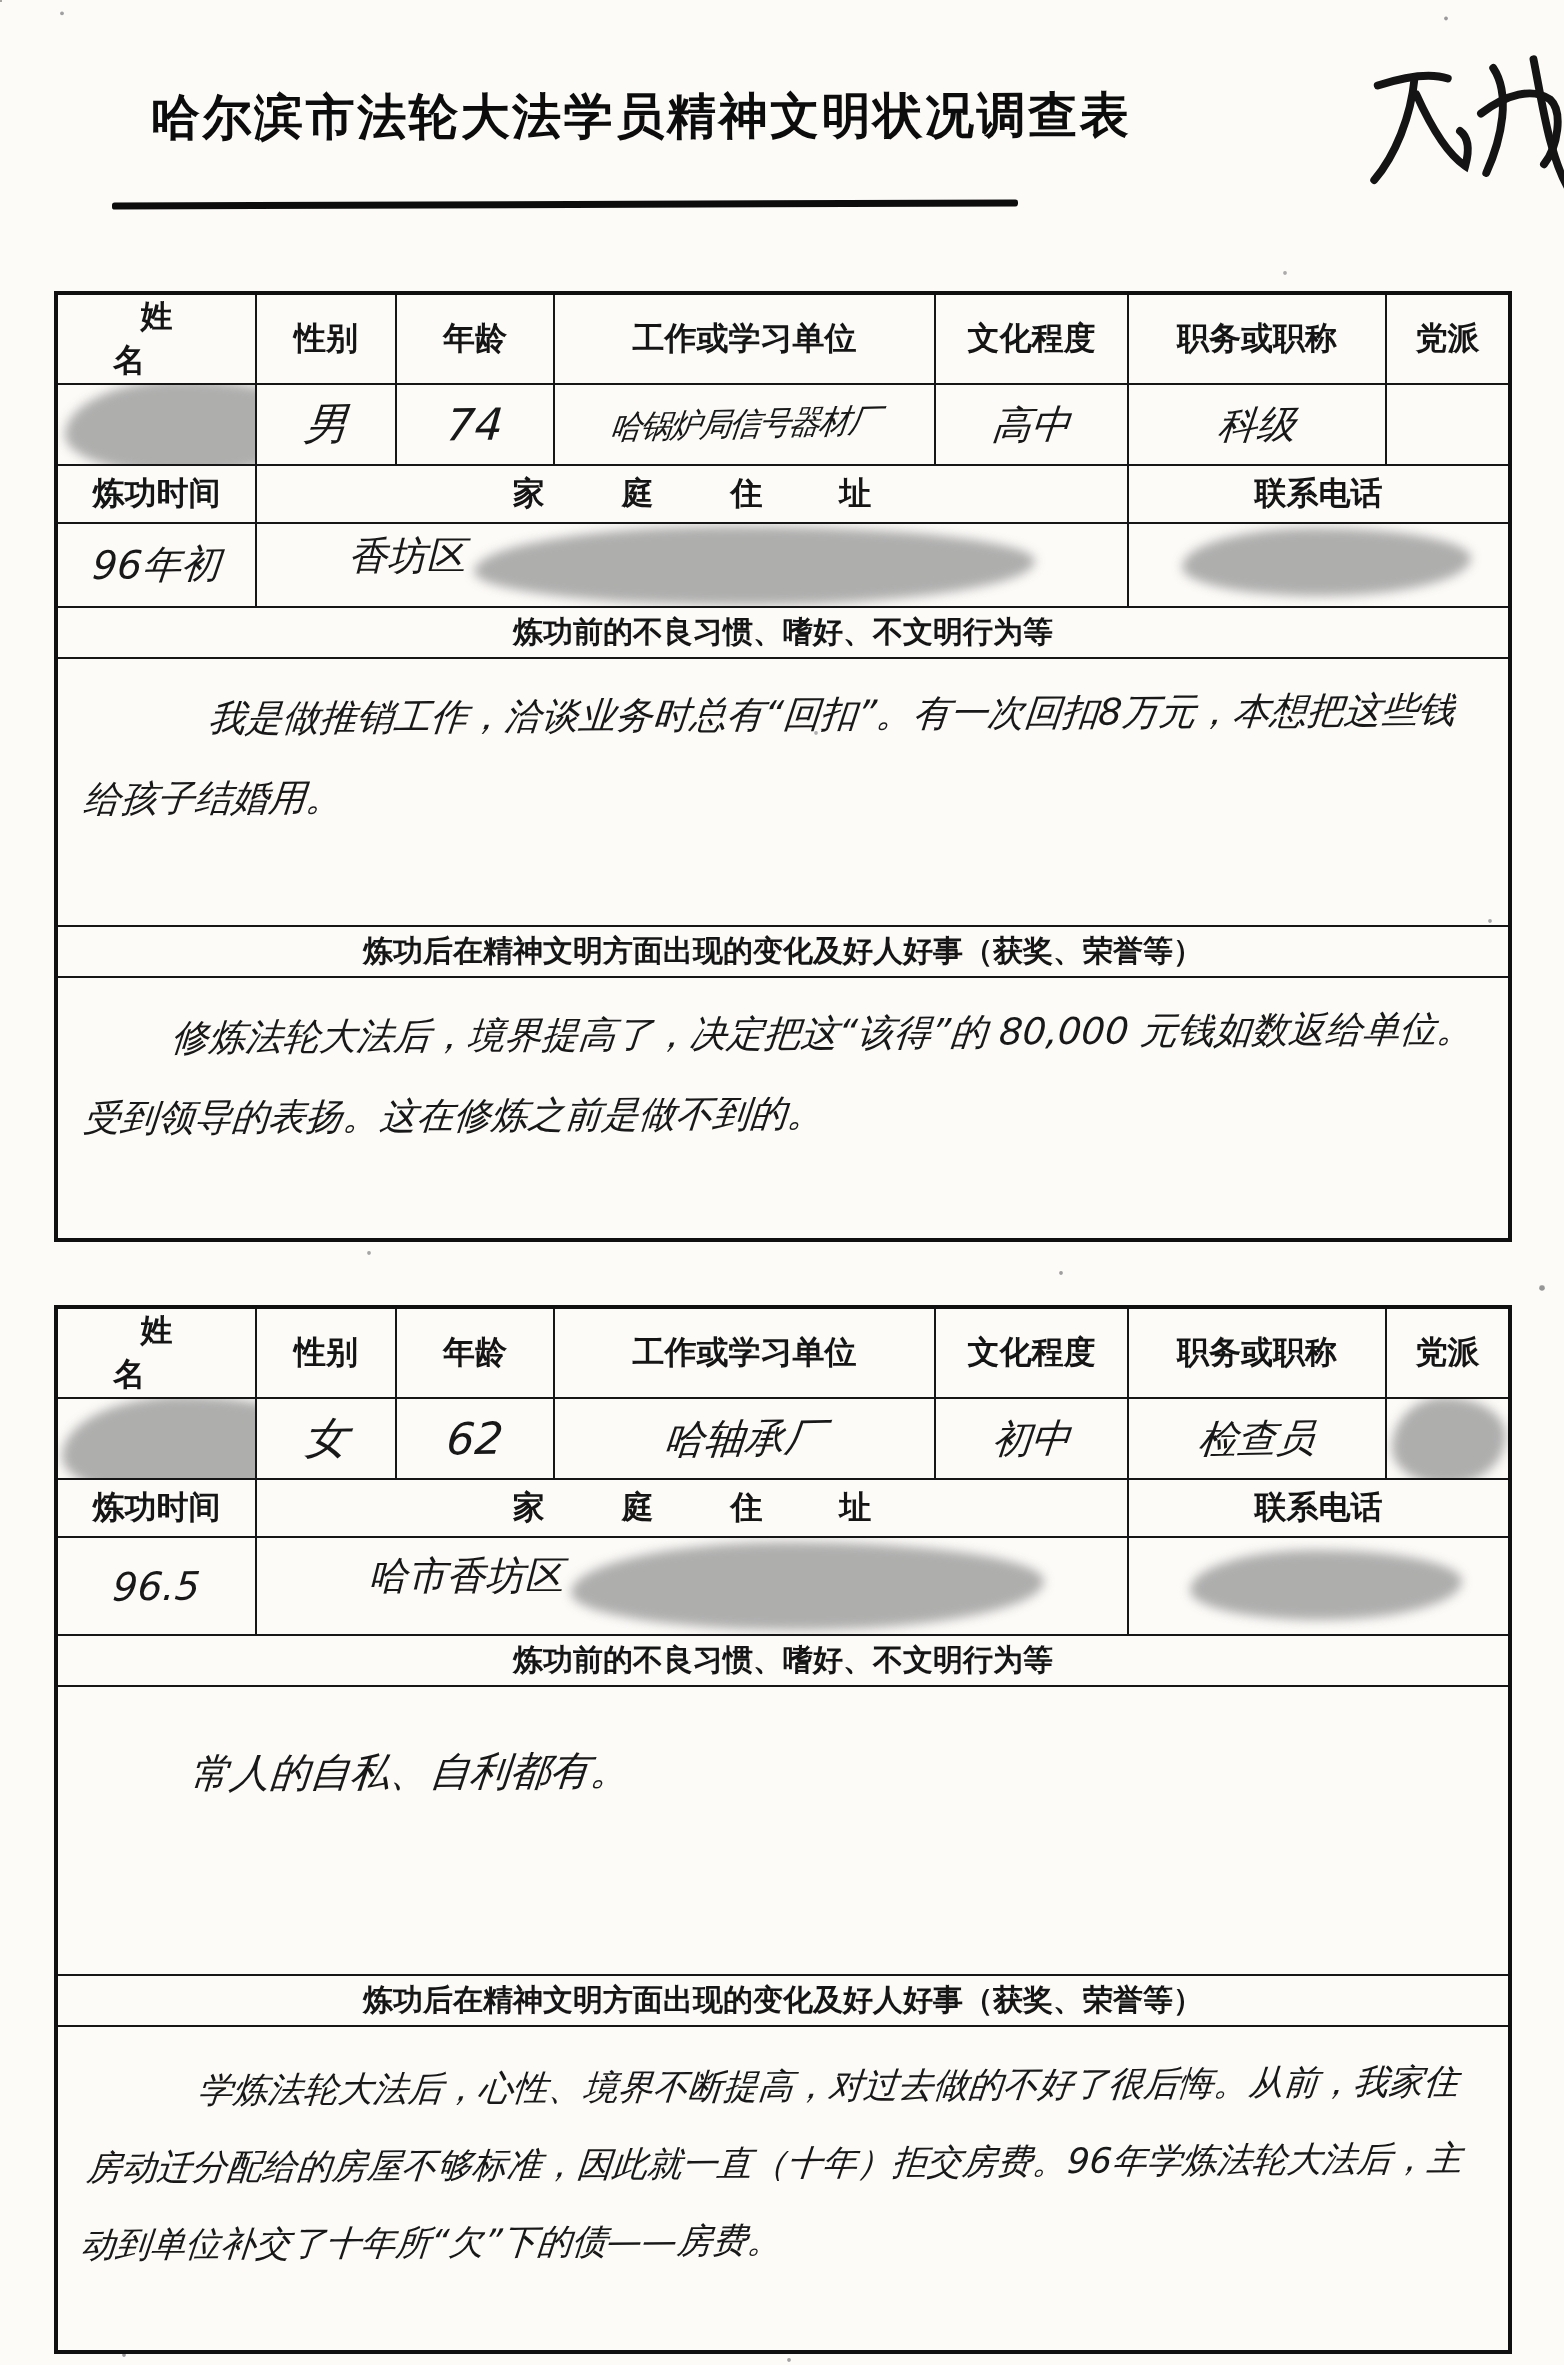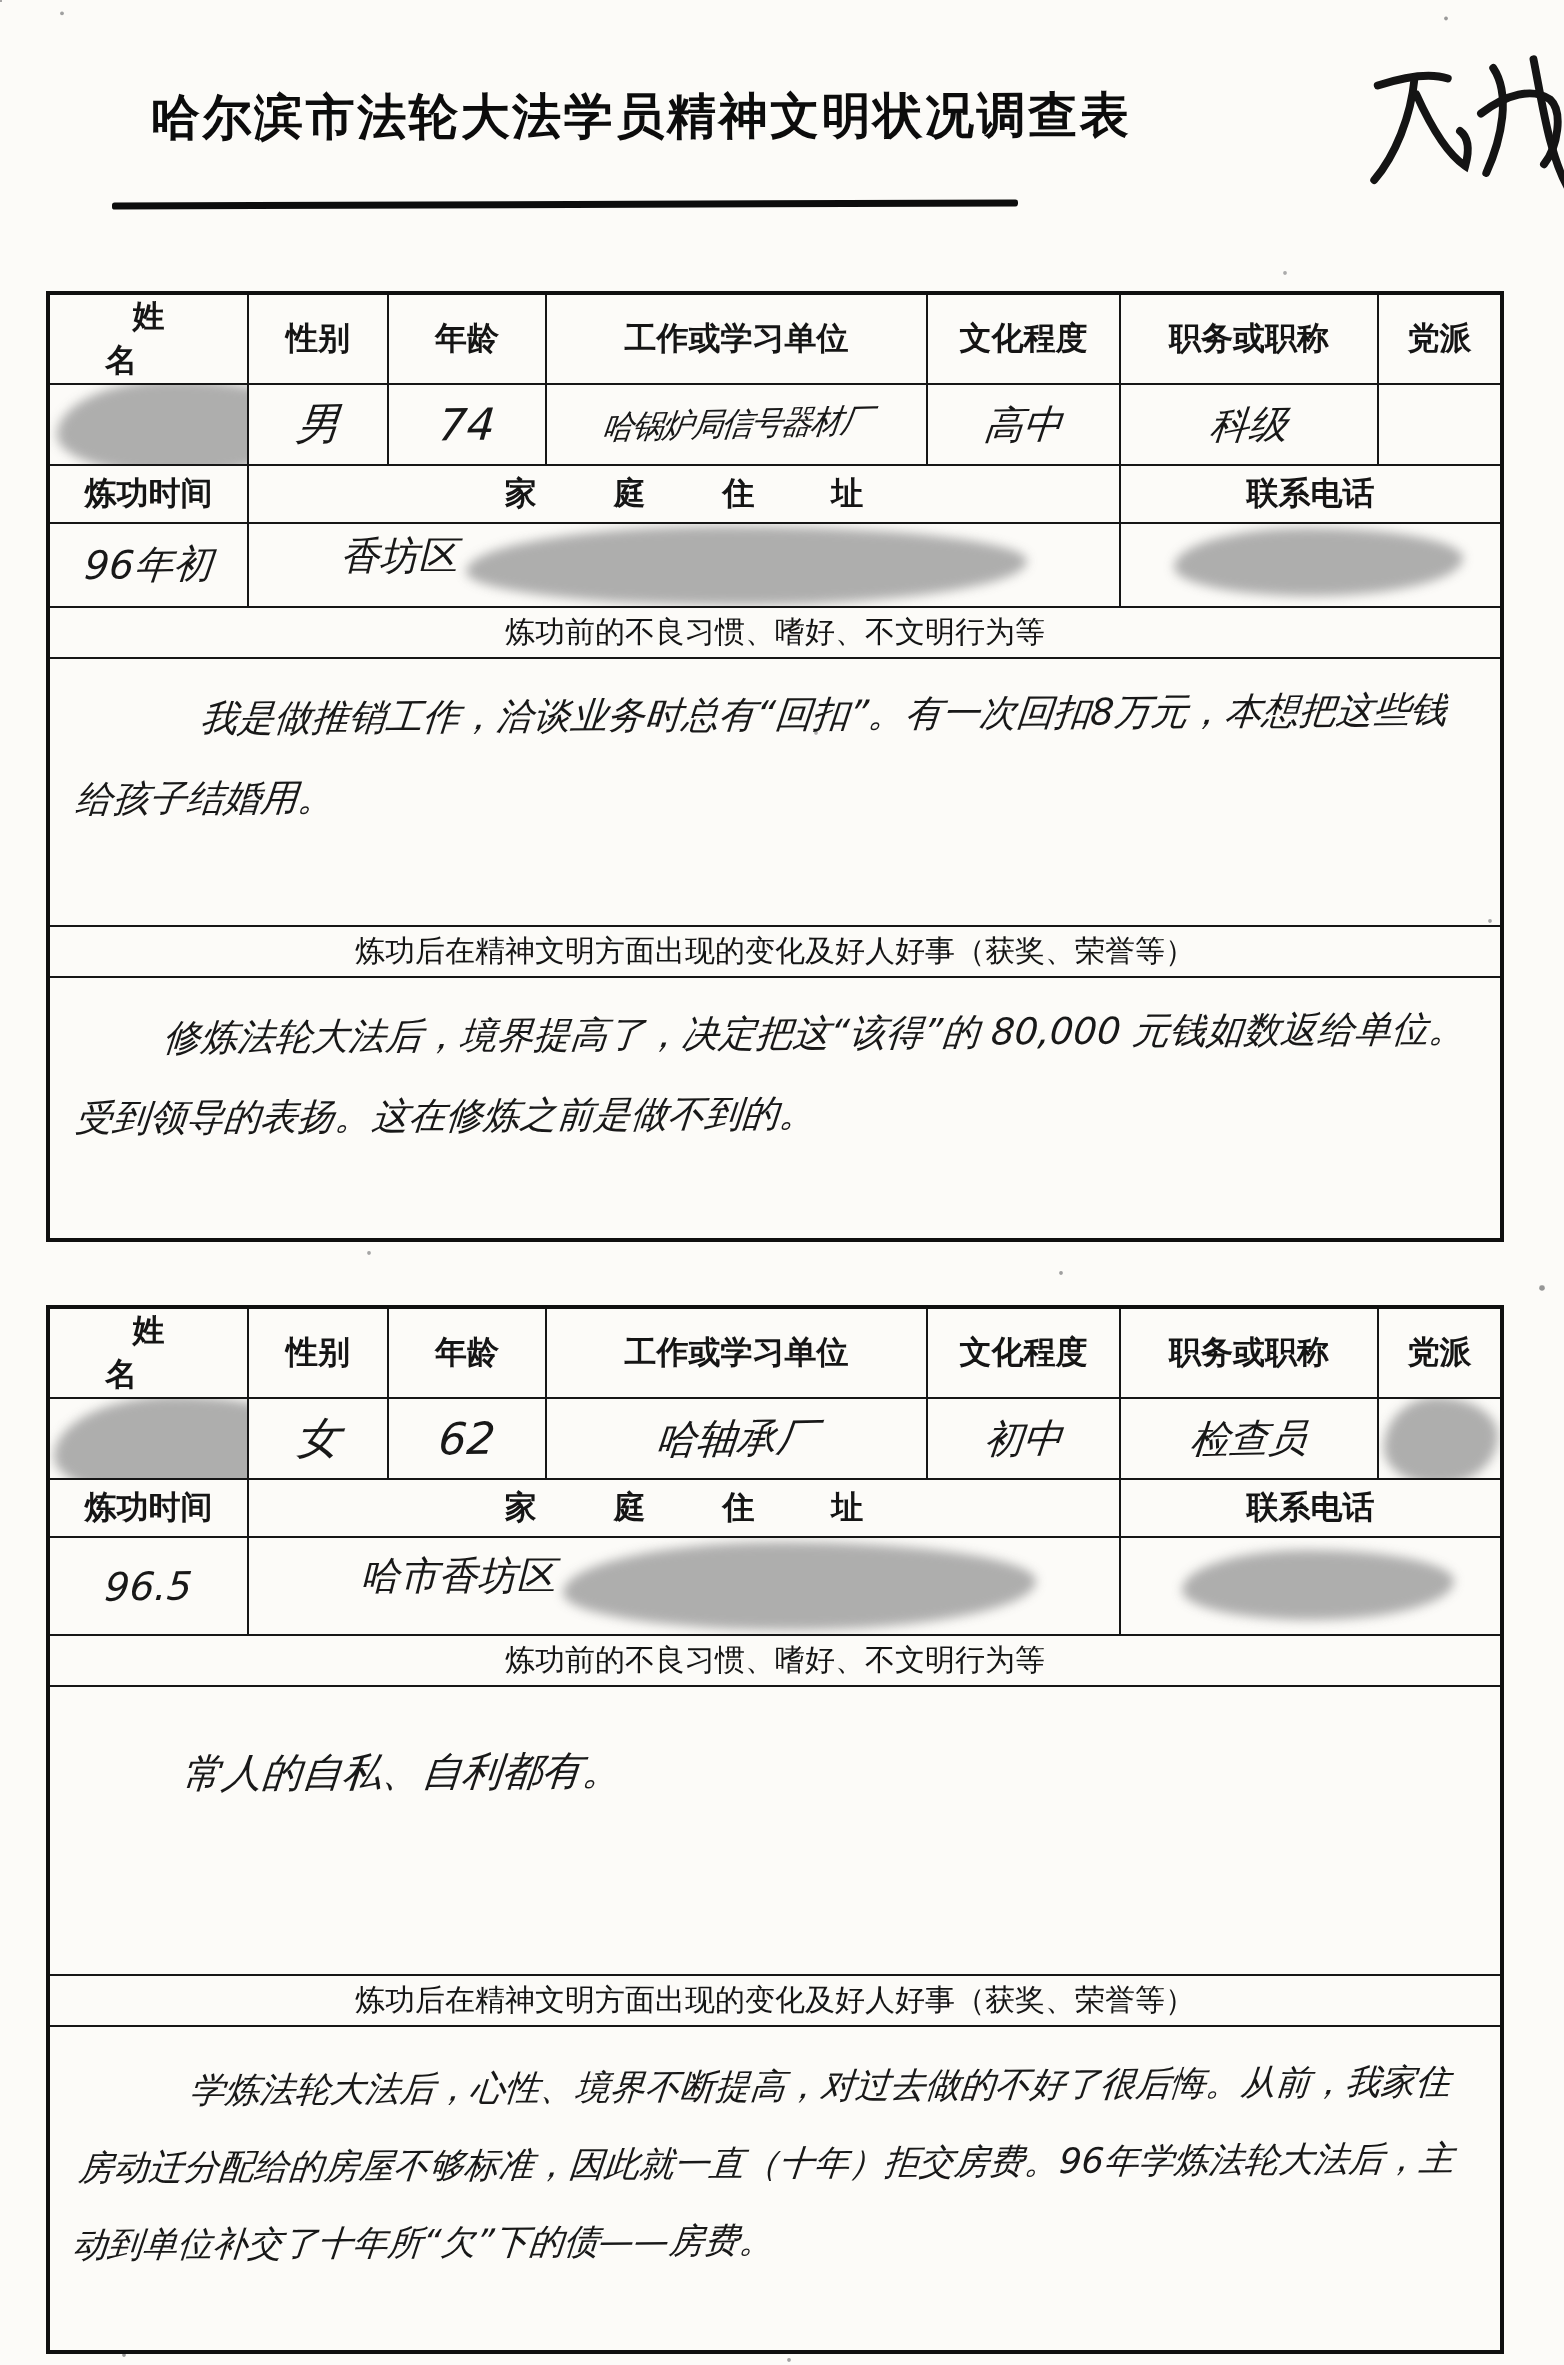--- a/index.html
+++ b/index.html
@@ -25,21 +25,21 @@
   .title-underline{
     position:absolute;left:112px;top:201px;width:906px;height:7px;
     background:#0d0d0d;border-radius:2.6px;
     transform:rotate(-0.2deg);
   }
   .corner-scrawl{position:absolute;left:1362px;top:33px;width:210px;height:175px;}
 
   
   .form-table{
     border-collapse:collapse;table-layout:fixed;
-    width:1454px;position:absolute;left:46px;
+    width:1454px;position:absolute;left:54px;
     background:transparent;
     border-radius:7px;
   }
   .t1{top:291px;}
   .t2{top:1305px;}
   .form-table td{
     border:2.6px solid #161616;
     padding:0 7px;
     text-align:center;
     vertical-align:middle;
@@ -47,21 +47,21 @@
     position:relative;
   }
   .form-table{border:4.4px solid #101010;}
 
   .plabel{
     font-size:32px;font-weight:700;color:#151515;
     font-family:"Liberation Serif", serif;
   }
   .ls-name{letter-spacing:1.7em;text-indent:1.7em;}
   .ls-addr{letter-spacing:2.4em;text-indent:2.4em;}
-  .section-head{font-size:30px;font-weight:400;}
+  .section-head{font-size:30px;font-weight:700;}
 
   
   .hand{
     font-family:"DejaVu Sans", sans-serif;
     font-style:italic;
     color:#181818;
   }
   .hv{font-size:39px;transform:skewX(-6deg) rotate(-1deg);}
   .hv-big{font-size:44px;}
   .hv-squeeze{font-size:33px;letter-spacing:-1.8px;transform:skewX(-8deg) rotate(-1.5deg) scaleX(.95);white-space:nowrap;}

